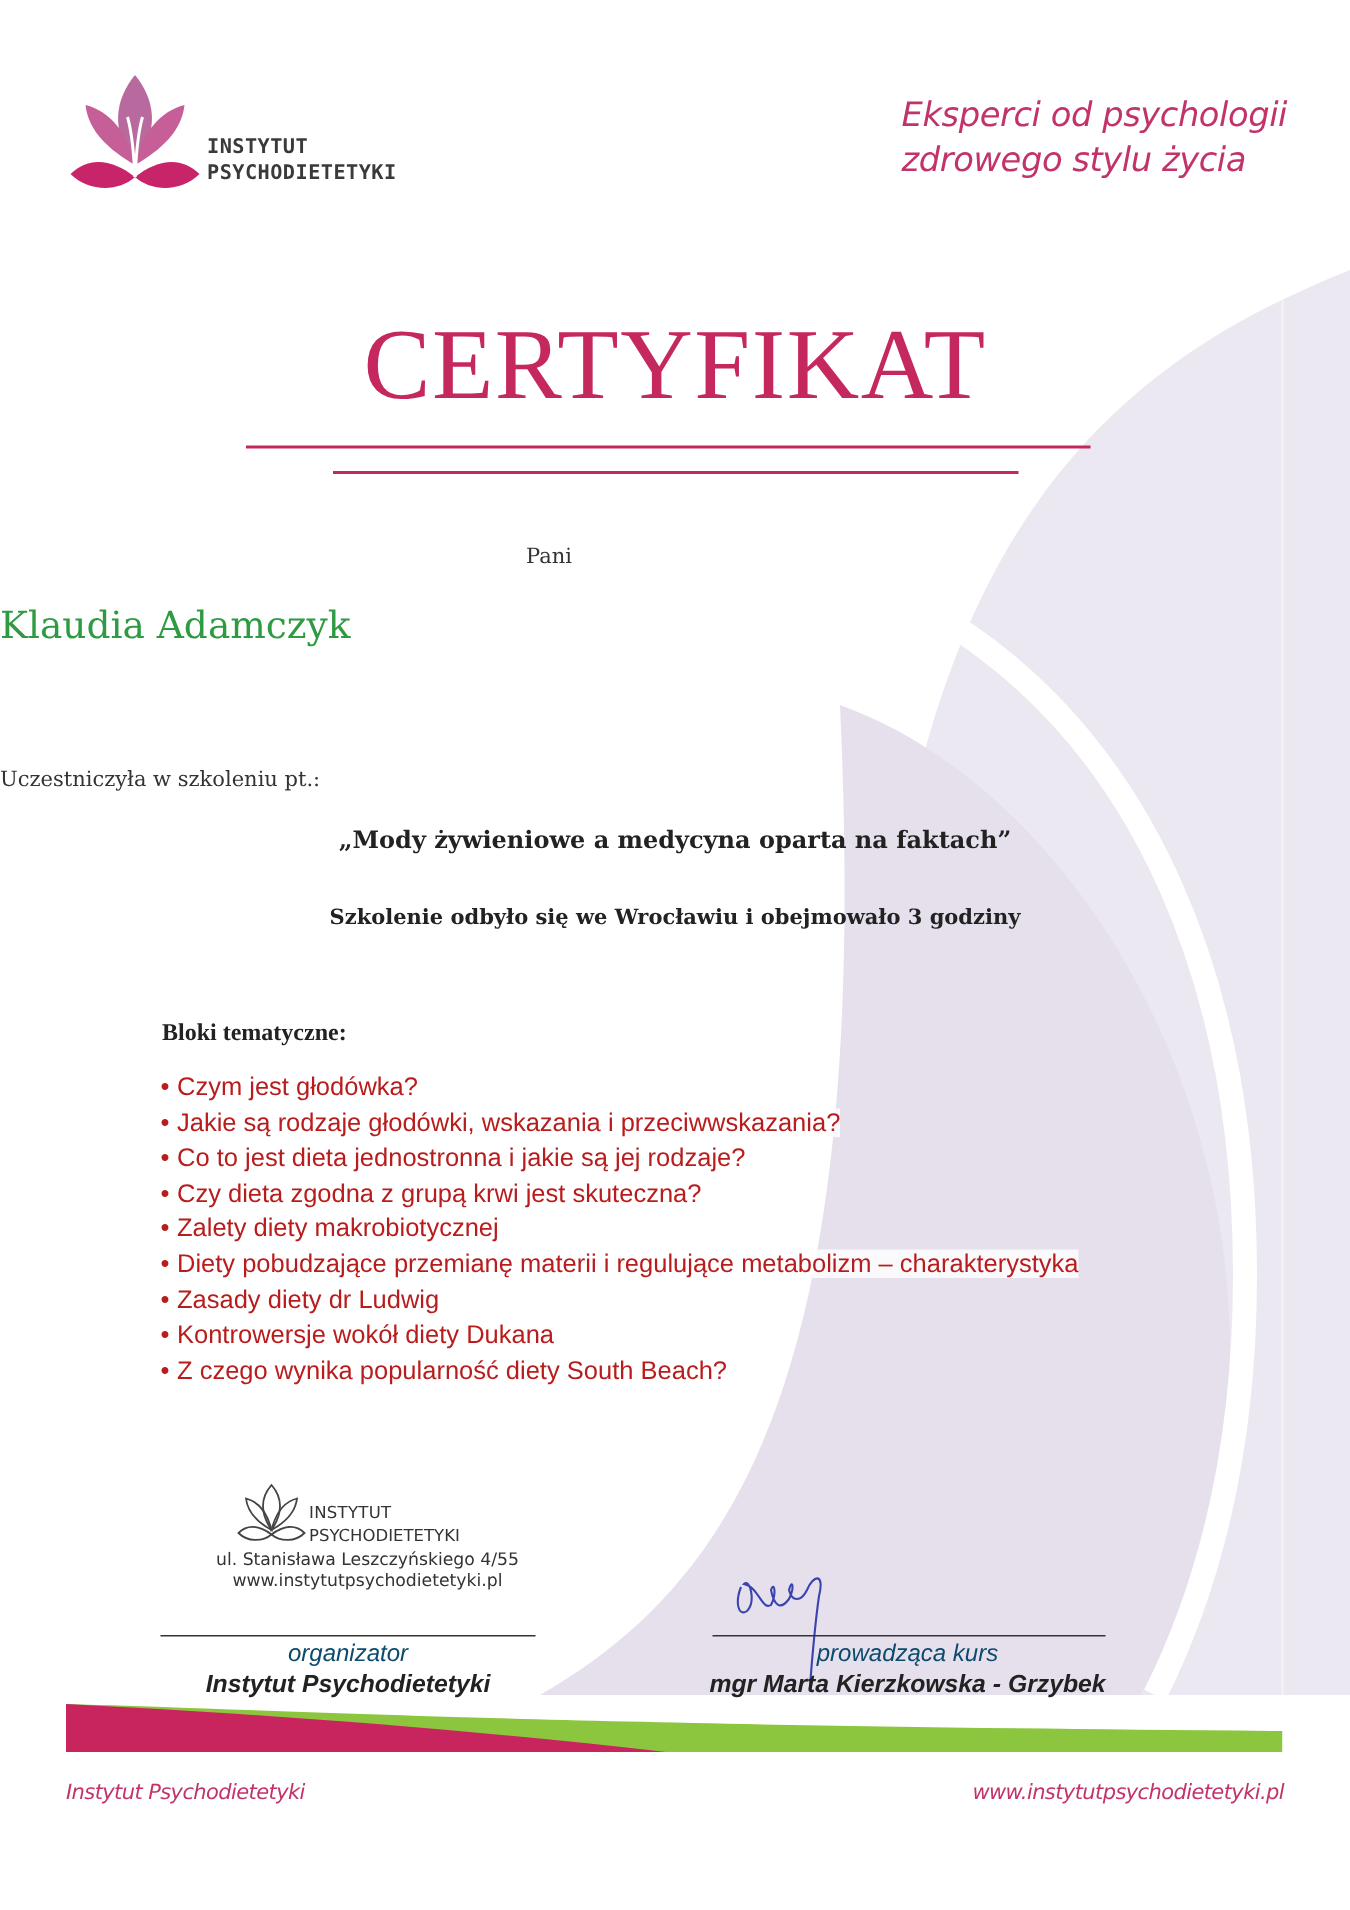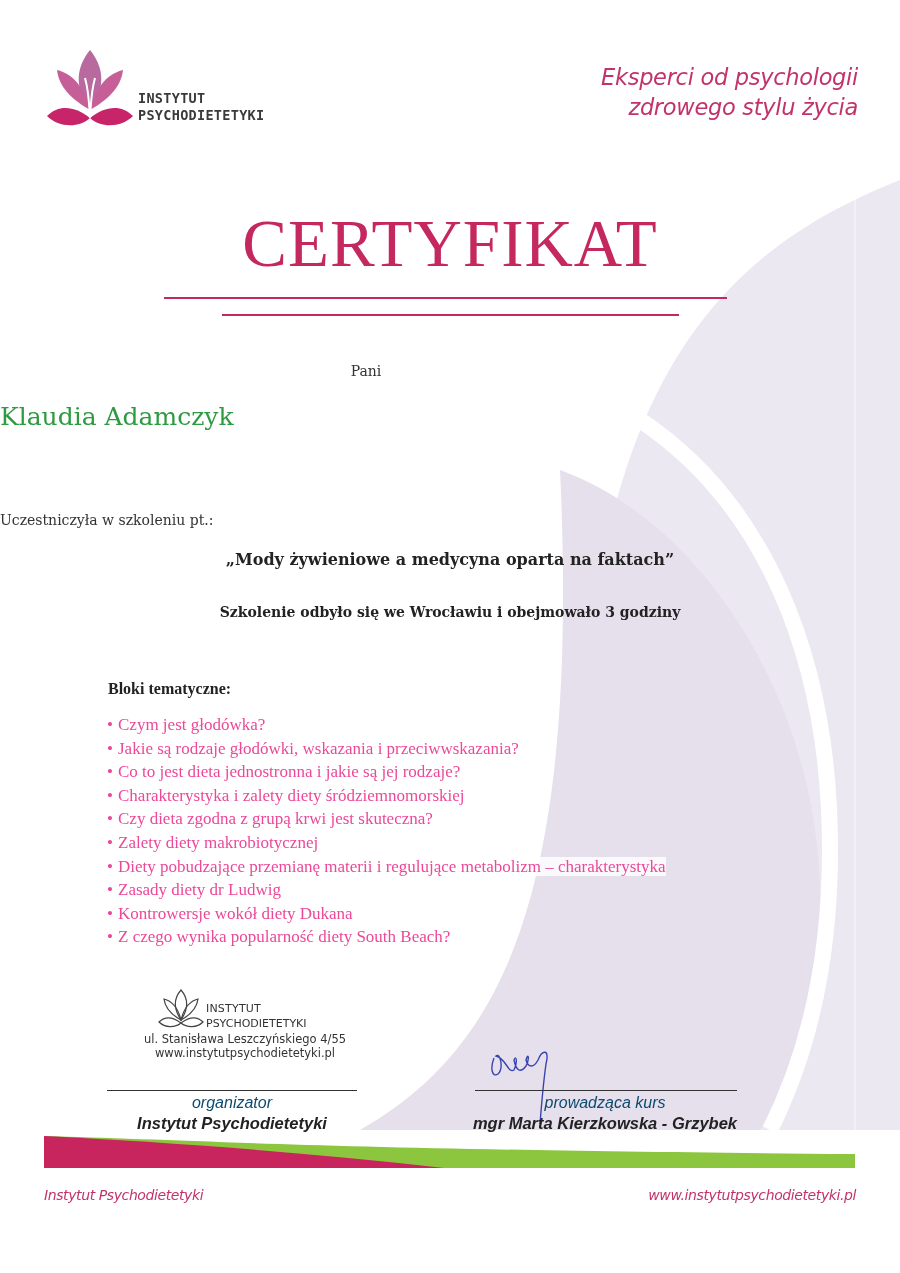--- a/index.html
+++ b/index.html
@@ -1,31 +1,31 @@
 <!DOCTYPE html>
 <html><head>
 <meta charset="utf-8">
 <style>
   html,body{margin:0;padding:0;background:#fff;}
   body{width:900px;height:1273px;position:relative;overflow:hidden;font-family:"DejaVu Serif",serif;color:#222;}
   .bg-petal{position:absolute;}
   .abs{position:absolute;}
   .logo-top{left:45px;top:48px;width:90px;height:82px;}
   .logo-text{left:138px;top:90px;font-family:"DejaVu Sans Mono",monospace;font-weight:bold;font-size:13.5px;line-height:17px;color:#3a3a3a;letter-spacing:0.3px;}
-  .slogan{right:42px;top:62px;text-align:right;font-family:"DejaVu Sans",sans-serif;font-style:italic;font-size:22.5px;line-height:30px;color:#c2336b;letter-spacing:-0.3px;}
+  .slogan{right:42px;top:62px;text-align:left;font-family:"DejaVu Sans",sans-serif;font-style:italic;font-size:22.5px;line-height:30px;color:#c2336b;letter-spacing:-0.3px;}
   .title{left:0;width:900px;top:200px;text-align:center;font-family:"Liberation Serif",serif;font-size:67px;line-height:86px;color:#c5285f;letter-spacing:1px;}
   .rule1{left:164px;top:297px;width:563px;height:2px;background:#c5285f;}
   .rule2{left:222px;top:314px;width:457px;height:2px;background:#c5285f;}
   .salutation{left:0;width:732px;top:363px;text-align:center;font-family:"DejaVu Serif",serif;font-size:14px;color:#333;}
   .name{left:0;width:900px;top:402px;text-align:left;font-family:"DejaVu Serif",serif;font-size:25px;color:#2e9a42;}
   .participated{left:0;width:900px;top:512px;text-align:left;font-family:"DejaVu Serif",serif;font-size:14px;color:#333;}
   .course{left:0;width:900px;top:550px;text-align:center;font-family:"DejaVu Serif",serif;font-weight:bold;font-size:16px;color:#222;}
   .course-info{left:0;width:900px;top:604px;text-align:center;font-family:"DejaVu Serif",serif;font-weight:bold;font-size:14px;color:#222;}
   .blocks-title{left:108px;top:680px;font-family:"Liberation Serif",serif;font-weight:bold;font-size:16px;color:#222;}
-  .topics{left:107px;top:713px;margin:0;padding:0;list-style:none;font-family:Liberation Serif, serif;font-size:17px;line-height:23.6px;color:#ec4899;}
+  .topics{left:107px;top:713px;margin:0;padding:0;list-style:none;font-family:Liberation Sans, sans-serif;font-size:17px;line-height:23.6px;color:#b91c1c;}
   .topics li{white-space:nowrap;}
   .topics li span.b{display:inline-block;width:11px;}
   .topics li span.t{background:rgba(255,255,255,0.8);}
   .stamp-logo{left:158px;top:988px;width:46px;height:40px;}
   .stamp-t1{left:206px;top:1002px;font-family:"DejaVu Sans",sans-serif;font-size:11px;color:#333;letter-spacing:0.2px;}
   .stamp-t2{left:206px;top:1017px;font-family:"DejaVu Sans",sans-serif;font-size:11px;color:#333;}
   .stamp-addr{left:120px;top:1032px;width:250px;text-align:center;font-family:"DejaVu Sans",sans-serif;font-size:11.5px;color:#333;}
   .stamp-www{left:120px;top:1046px;width:250px;text-align:center;font-family:"DejaVu Sans",sans-serif;font-size:11.5px;color:#333;}
   .sig-line-left{left:107px;top:1090px;width:250px;height:1px;background:#333;}
   .sig-line-right{left:475px;top:1090px;width:262px;height:1px;background:#333;}
@@ -78,21 +78,20 @@
 
 <div class="abs participated">Uczestniczyła w szkoleniu pt.:</div>
 <div class="abs course">„Mody żywieniowe a medycyna oparta na faktach”</div>
 <div class="abs course-info">Szkolenie odbyło się we Wrocławiu i obejmowało 3 godziny</div>
 
 <div class="abs blocks-title">Bloki tematyczne:</div>
 <ul class="abs topics">
   <li><span class="b">•</span><span class="t">Czym jest głodówka?</span></li>
   <li><span class="b">•</span><span class="t">Jakie są rodzaje głodówki, wskazania i przeciwwskazania?</span></li>
   <li><span class="b">•</span><span class="t">Co to jest dieta jednostronna i jakie są jej rodzaje?</span></li>
-  <li><span class="b">•</span><span class="t">Charakterystyka i zalety diety śródziemnomorskiej</span></li>
   <li><span class="b">•</span><span class="t">Czy dieta zgodna z grupą krwi jest skuteczna?</span></li>
   <li><span class="b">•</span><span class="t">Zalety diety makrobiotycznej</span></li>
   <li><span class="b">•</span><span class="t">Diety pobudzające przemianę materii i regulujące metabolizm – charakterystyka</span></li>
   <li><span class="b">•</span><span class="t">Zasady diety dr Ludwig</span></li>
   <li><span class="b">•</span><span class="t">Kontrowersje wokół diety Dukana</span></li>
   <li><span class="b">•</span><span class="t">Z czego wynika popularność diety South Beach?</span></li>
 </ul>
 
 <svg class="abs stamp-logo" viewBox="0 0 46 40">
   <path d="M23 2 C 30 10, 31 20, 23 32 C 15 20, 16 10, 23 2 Z" fill="none" stroke="#444" stroke-width="1.2"></path>

